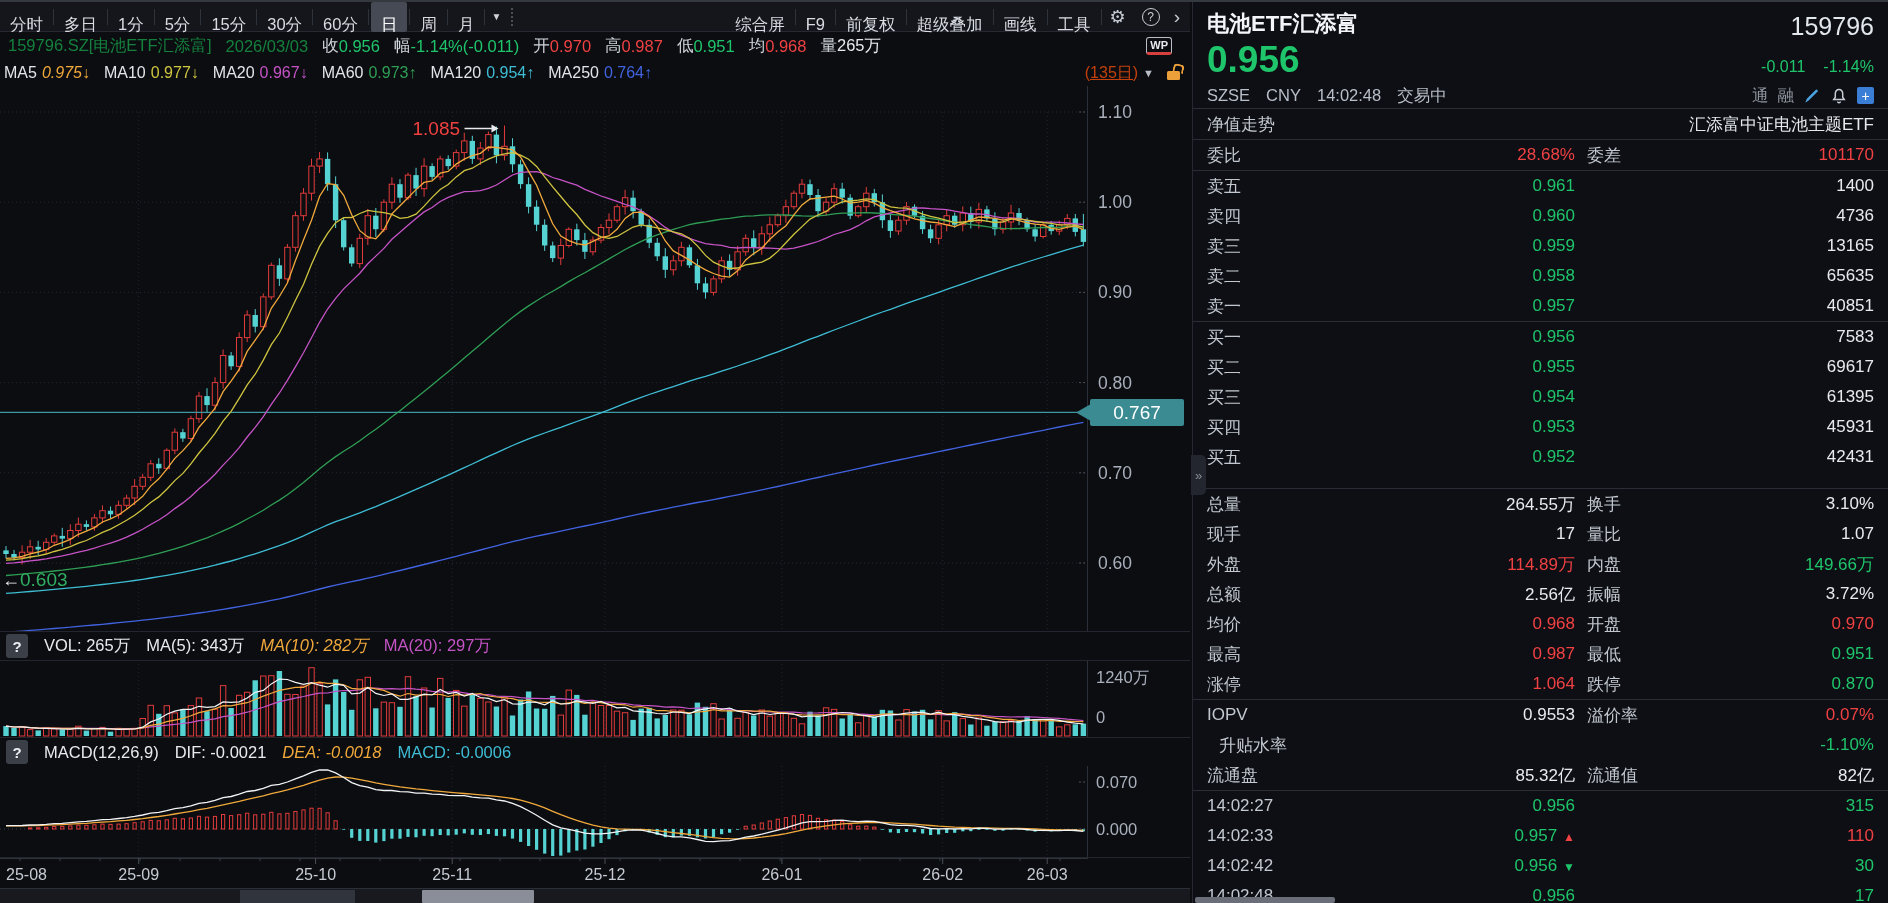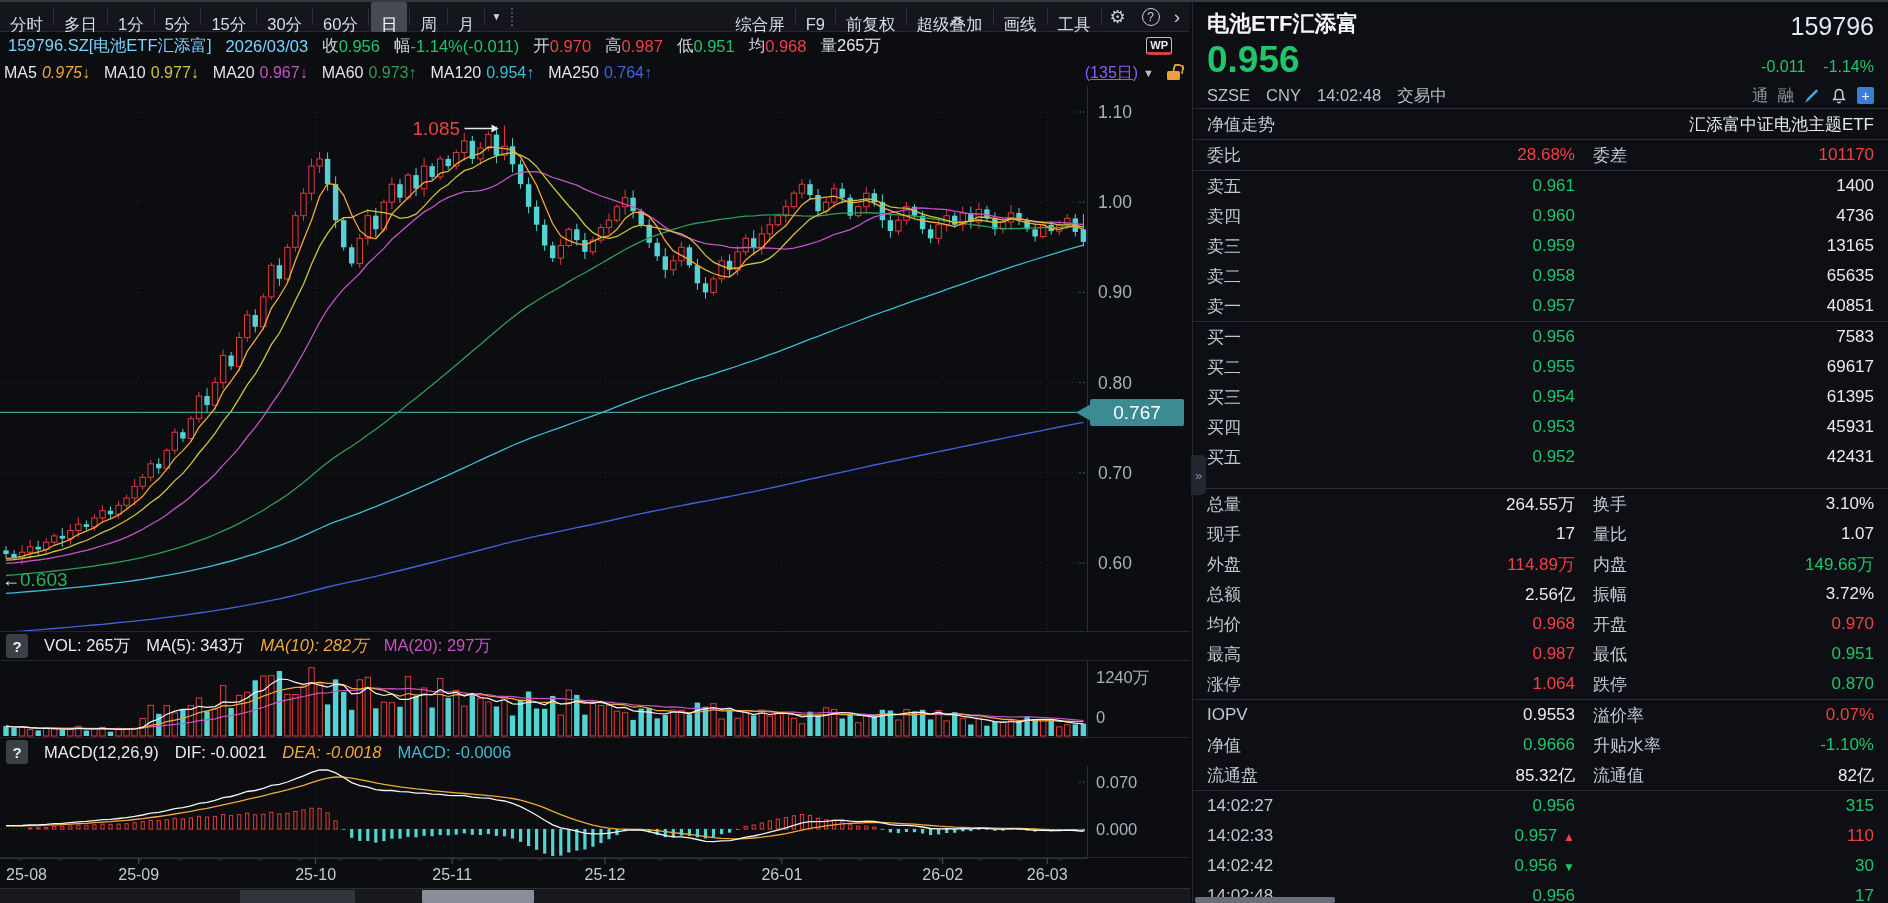--- a/index.html
+++ b/index.html
@@ -22,35 +22,35 @@
   .tb-dd{font-size:10px;color:#cfd3da;padding:0 6px;}
   .tb-dots{width:1px;height:18px;border-left:2px dotted #4a4f59;margin:0 4px;}
   .tb-spacer{flex:1;}
   .tb-gear{font-size:18px;color:#c9cdd5;padding:0 8px;}
   .tb-help{width:18px;height:18px;border:1.5px solid #c9cdd5;border-radius:50%;font-size:12px;
     display:flex;align-items:center;justify-content:center;color:#c9cdd5;margin:0 8px;}
   .tb-more{font-size:19px;color:#c9cdd5;padding:0 10px 0 6px;}
   
   .inforow{position:absolute;top:32px;left:0;width:1190px;height:28px;display:flex;align-items:center;
     font-size:16.5px;padding-left:8px;gap:14px;white-space:nowrap;}
-  .inforow .code,.inforow .date{color:#7dd3fc;}
+  .inforow .code,.inforow .date{color:#15803d;}
   .fld{display:flex;align-items:center;}
   .fld .fl{color:#d0d4db;}
   .v-green{color:var(--green);} .v-red{color:var(--red);} .v-white{color:#e8eaee;}
   .v-orange{color:var(--orange);font-style:italic;} .v-yellow{color:var(--yellow);} .v-magenta{color:var(--magenta);}
   .v-cyan{color:var(--mcyan);} .v-blue{color:var(--mblue);} .v-mgreen{color:var(--mgreen);}
   .wp-badge{margin-left:auto;margin-right:18px;border:1.5px solid #b9bec6;border-bottom:3px solid #d84040;
     border-radius:3px;font-size:11px;font-weight:bold;color:#e8eaee;padding:0 3px;line-height:14px;}
   
   .marow{position:absolute;top:60px;left:0;width:1190px;height:26px;display:flex;align-items:center;
     font-size:16px;padding-left:4px;white-space:nowrap;}
   .marow .mi{display:flex;gap:5px;margin-right:14px;}
   .marow .ml{color:#e2e4e9;}
   .ma-range{margin-left:auto;display:flex;align-items:center;gap:5px;margin-right:10px;}
-  .ma-range .rt{color:#8b5cf6;text-decoration:underline;}
+  .ma-range .rt{color:#c2410c;text-decoration:underline;}
   .ma-range .ri{color:#b9bec6;font-size:11px;}
   .lock{position:relative;width:13px;height:9px;background:#eca03a;border-radius:1.5px;margin-left:8px;margin-top:4px;}
   .lock::before{content:'';position:absolute;width:7px;height:7px;border:2px solid #eca03a;border-bottom:none;
     border-radius:4px 4px 0 0;top:-7px;left:6px;transform:rotate(12deg);}
   
   .chartsvg{position:absolute;left:0;background:var(--bg);}
   .paneheader{position:absolute;left:0;width:1085px;height:28px;display:flex;align-items:center;gap:16px;
     font-size:16.5px;padding-left:6px;white-space:nowrap;}
   .qbox{width:22px;height:24px;background:#3b3f48;color:#eceef2;border-radius:3px;display:flex;
     align-items:center;justify-content:center;font-size:15px;font-weight:bold;}
@@ -69,21 +69,21 @@
   .p-price{font-size:37px;font-weight:bold;color:var(--green);line-height:1.1;}
   .p-chg{display:flex;gap:18px;font-size:16px;color:var(--green);padding-bottom:5px;}
   .p-sub-row{display:flex;align-items:center;padding:2px 14px 0;height:27px;color:#b9bfc9;font-size:16.5px;gap:16px;}
   .p-sub-row .right{margin-left:auto;display:flex;align-items:center;gap:9px;}
   .p-tag{color:#8f959e;}
   .icon-plus{width:17px;height:17px;background:#3a7fd5;color:#fff;border-radius:2px;font-size:14px;
     display:flex;align-items:center;justify-content:center;line-height:1;}
   .pdiv{height:1px;background:#2a2d35;margin:0;}
   .prow{display:flex;align-items:center;height:30px;padding:0 14px;}
   .half1{width:368px;display:flex;justify-content:space-between;align-items:center;}
-  .half2{flex:1;display:flex;justify-content:space-between;align-items:center;margin-left:18px;}
+  .half2{flex:1;display:flex;justify-content:space-between;align-items:center;margin-left:12px;}
   .plbl{color:var(--lbl);}
   .p-fund-row{display:flex;justify-content:space-between;align-items:center;height:30px;padding:0 14px;}
   .p-fund-row .fn{color:#e6e9ee;}
   .spacer{height:16px;}
   .arr-up{color:var(--red);font-size:12px;margin-left:6px;}
   .arr-down{color:var(--green);font-size:12px;margin-left:6px;}
   .p-scroll{position:absolute;left:2px;bottom:0;width:140px;height:6px;background:#6a6e78;border-radius:2px;}
   svg text{font-family:"Liberation Sans","DejaVu Sans",sans-serif;}
 </style>
 </head>
@@ -1128,24 +1128,20 @@
         <span class="half1">
             <span class="plbl">IOPV</span>
             <span class="v-white">0.9553</span>
           </span>
         <span class="half2">
             <span class="plbl">溢价率</span>
             <span class="v-red">0.07%</span>
           </span>
       </div>
         <div class="prow">
-        <span class="half1">
-            <span class="plbl">净值</span>
-            <span class="v-green">0.9666</span>
-          </span>
         <span class="half2">
             <span class="plbl">升贴水率</span>
             <span class="v-green">-1.10%</span>
           </span>
       </div>
         <div class="prow">
         <span class="half1">
             <span class="plbl">流通盘</span>
             <span class="v-white">85.32亿</span>
           </span>

